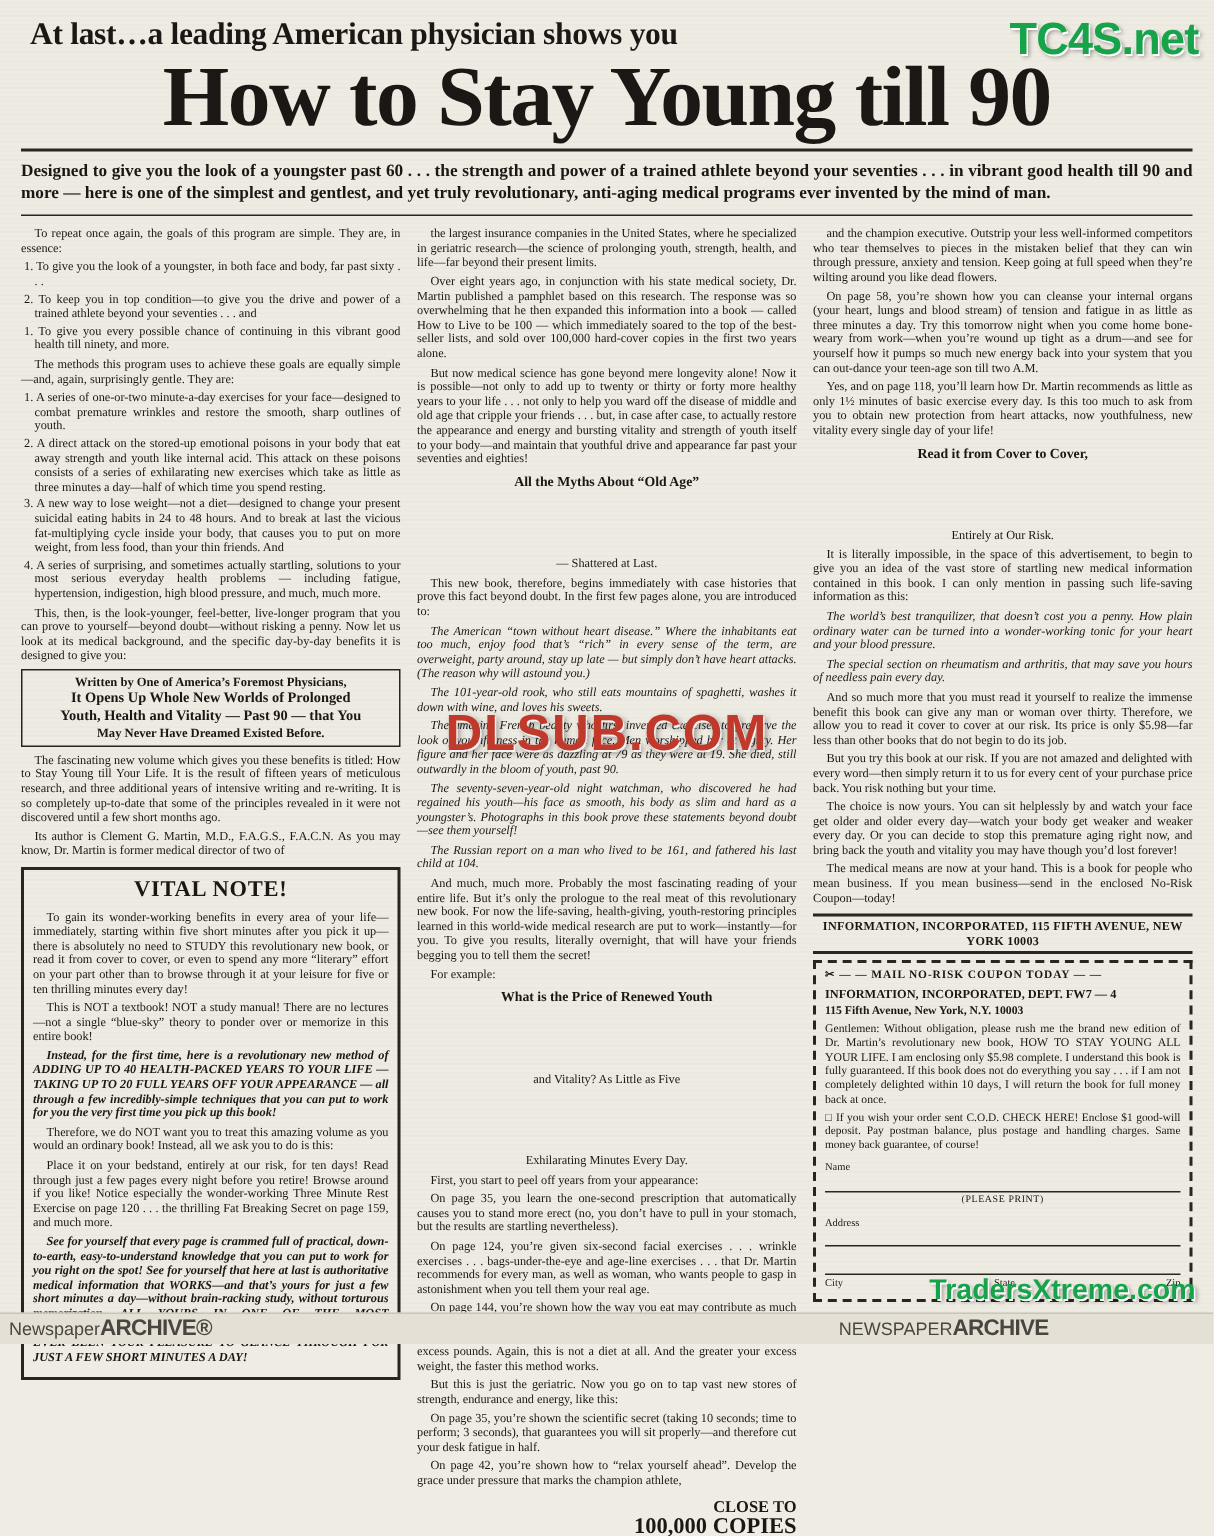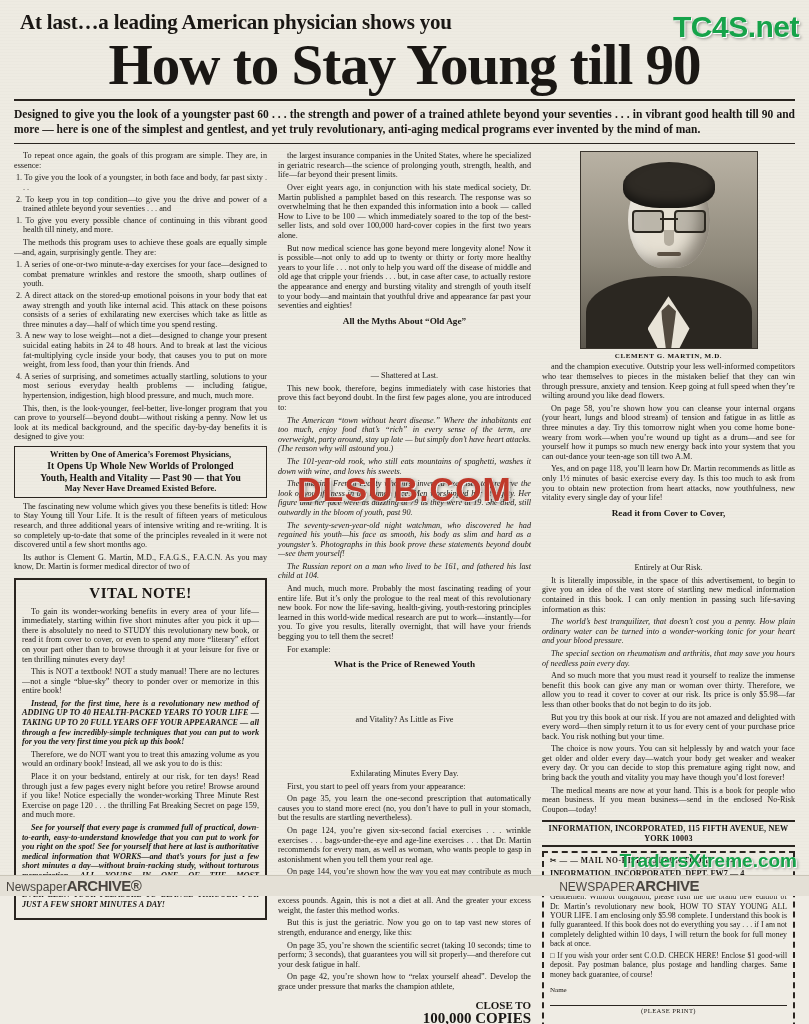--- a/index.html
+++ b/index.html
@@ -331,35 +331,20 @@
         <div class="l2">100,000 COPIES</div>
         <div class="l3">ALREADY SOLD!</div>
         <div class="l4">Why such run-away sales? BECAUSE IT WORKS!</div>
         <div class="l5">Read the thrilling details on this page!</div>
         <div class="l6">Try it—entirely at our risk!</div>
       </div>
     </div>
 
     <div class="col">
 
-      <div class="portrait-wrap">
-        <div class="portrait">
-          <div class="p-bg"></div>
-          <div class="p-suit"></div>
-          <div class="p-shirt"></div>
-          <div class="p-tie"></div>
-          <div class="p-head"></div>
-          <div class="p-hair"></div>
-          <div class="p-glass"></div>
-          <div class="p-bridge"></div>
-          <div class="p-nose"></div>
-          <div class="p-mouth"></div>
-        </div>
-        <div class="caption">CLEMENT G. MARTIN, M.D.</div>
-      </div>
 
       <p class="ind">and the champion executive. Outstrip your less well-informed competitors who tear themselves to pieces in the mistaken belief that they can win through pressure, anxiety and tension. Keep going at full speed when they’re wilting around you like dead flowers.</p>
       <p class="ind">On page 58, you’re shown how you can cleanse your internal organs (your heart, lungs and blood stream) of tension and fatigue in as little as three minutes a day. Try this tomorrow night when you come home bone-weary from work—when you’re wound up tight as a drum—and see for yourself how it pumps so much new energy back into your system that you can out-dance your teen-age son till two A.M.</p>
       <p class="ind">Yes, and on page 118, you’ll learn how Dr. Martin recommends as little as only 1½ minutes of basic exercise every day. Is this too much to ask from you to obtain new protection from heart attacks, now youthfulness, new vitality every single day of your life!</p>
 
       <div class="subhead">
         <span>Read it from Cover to Cover,</span>
         <span class="sm">Entirely at Our Risk.</span>
       </div>
 

